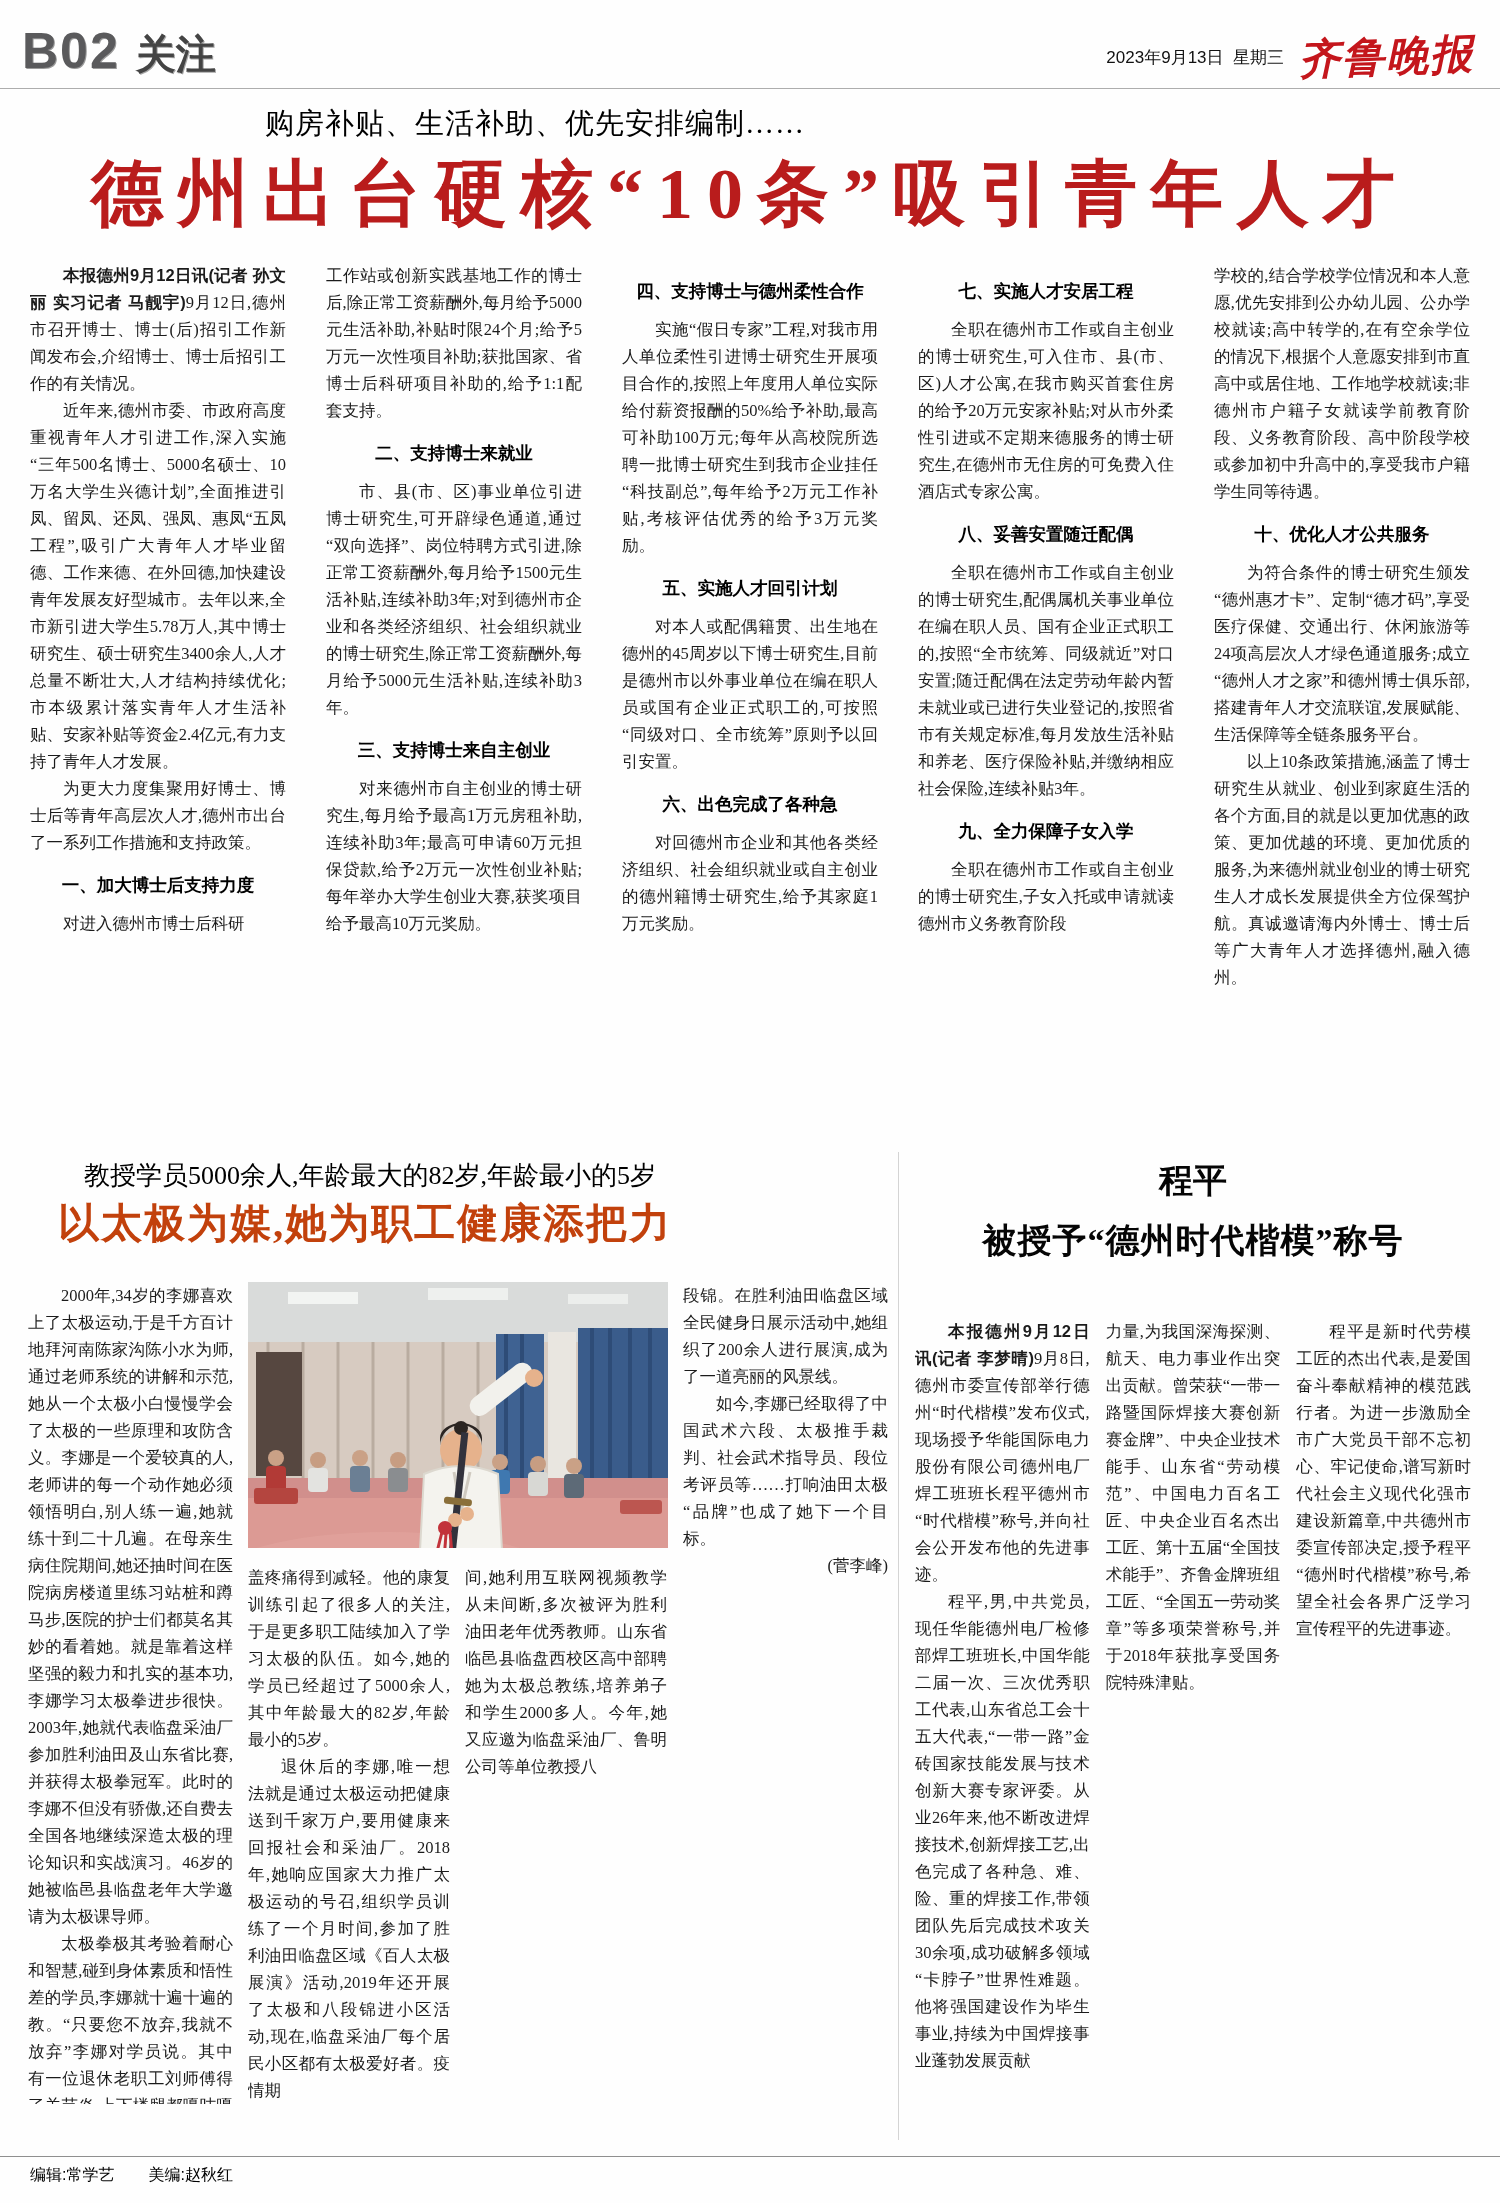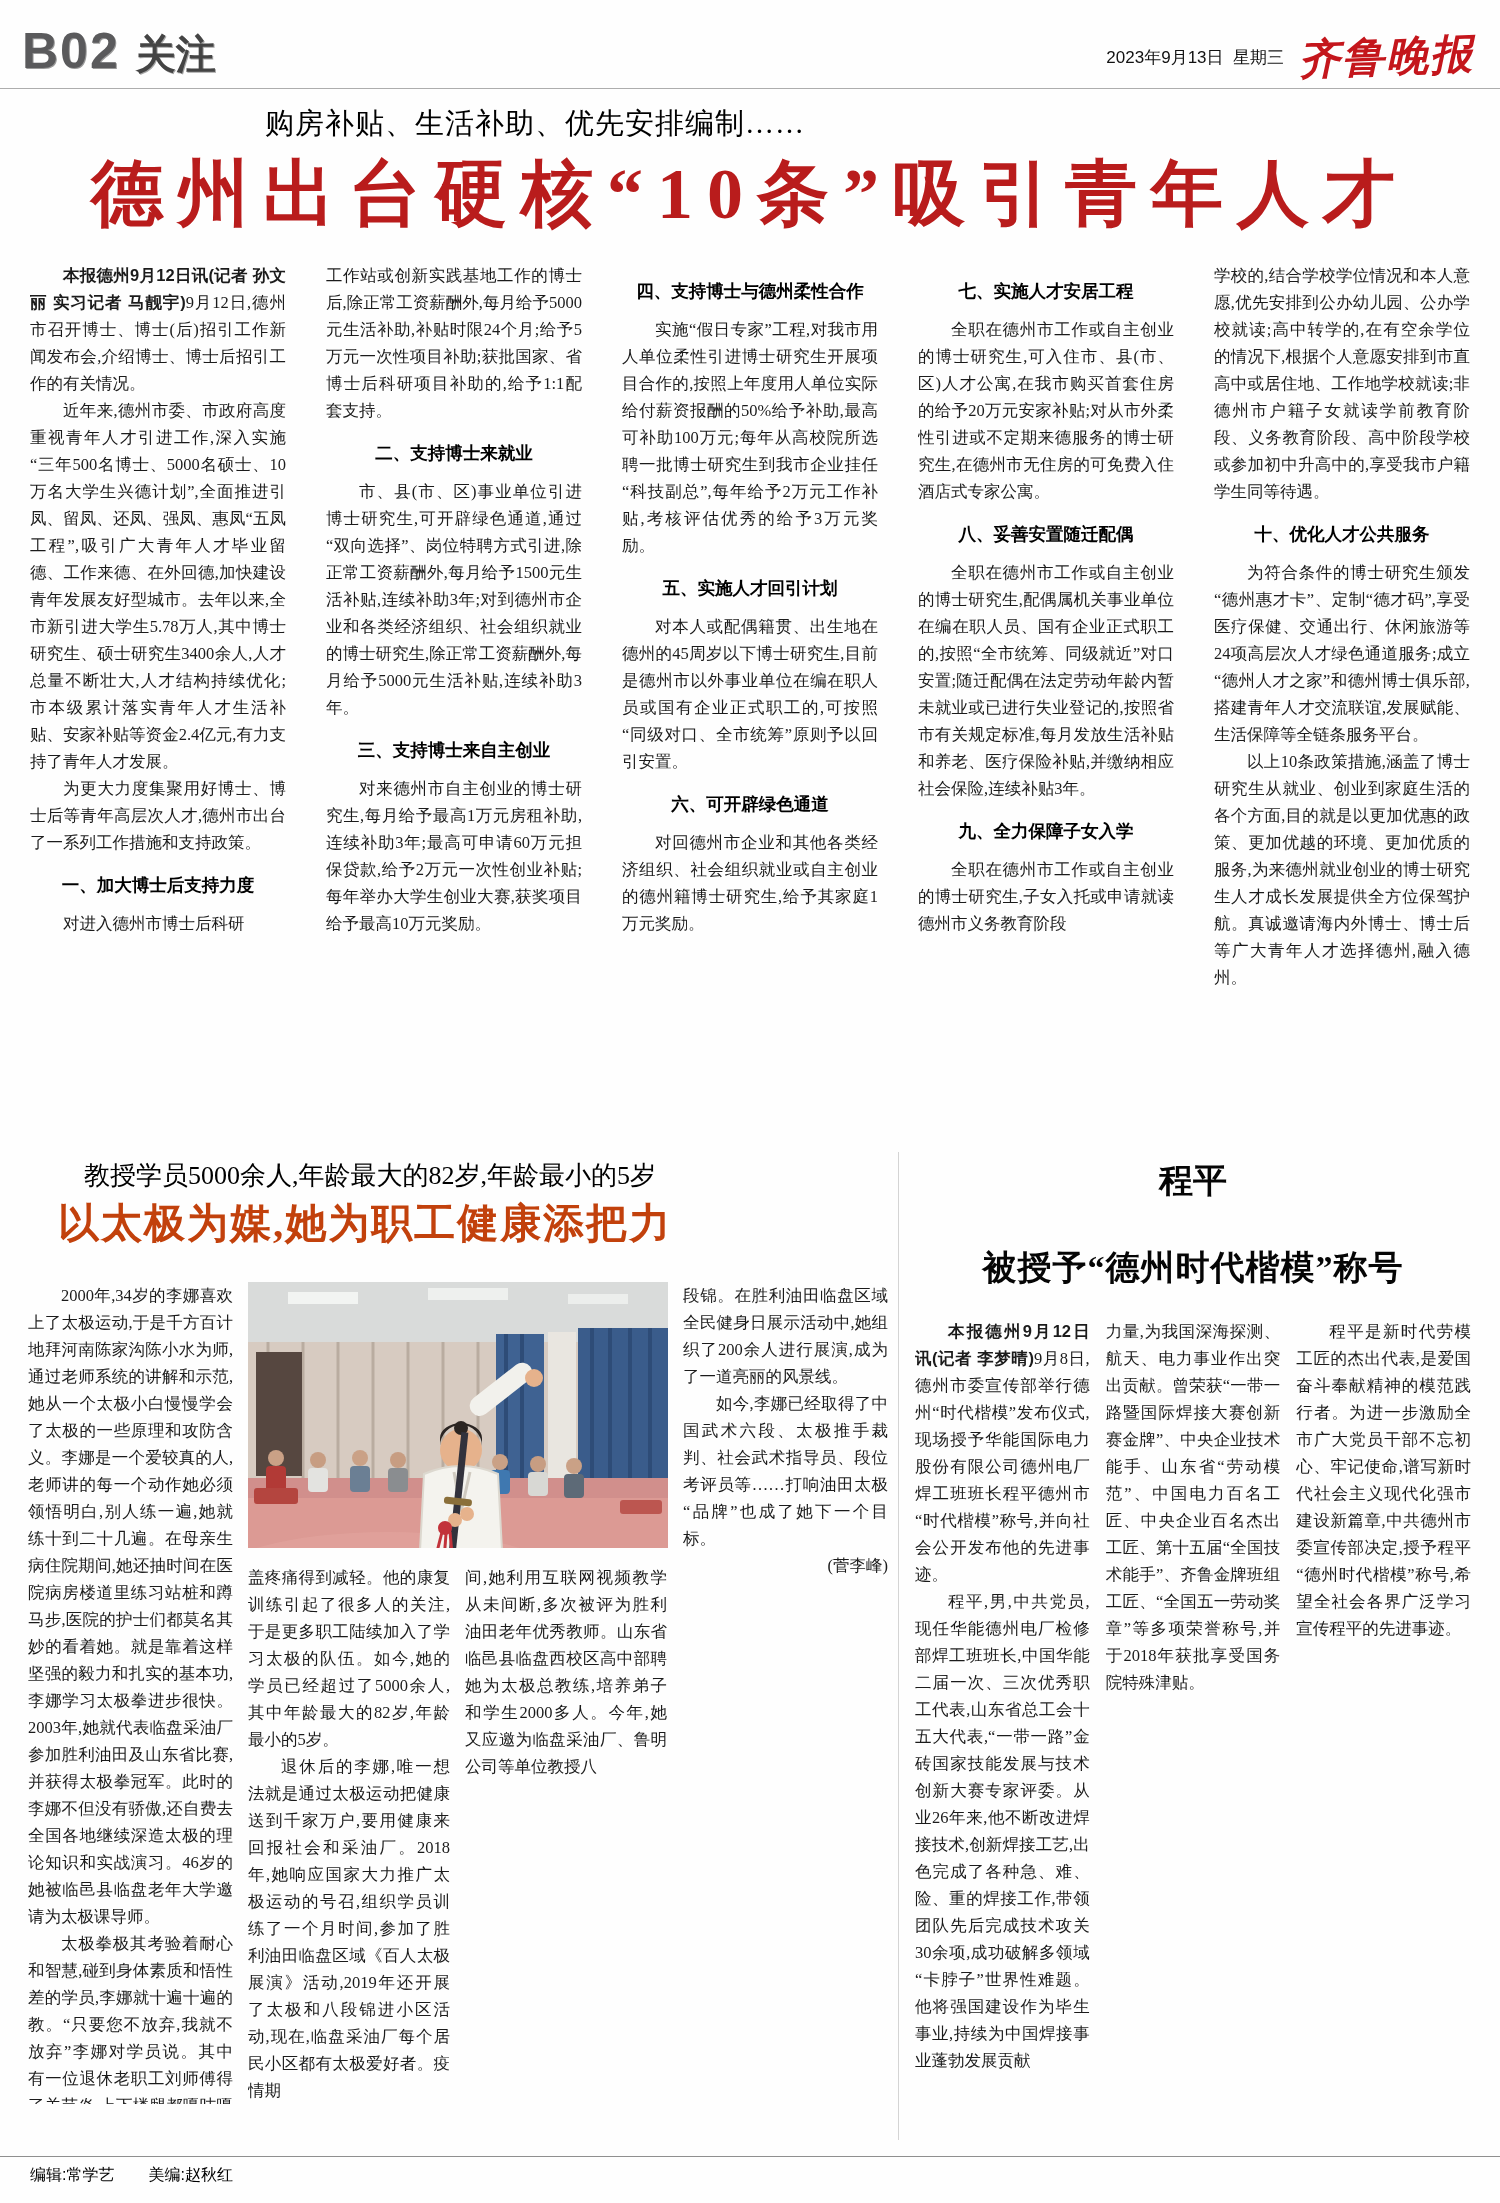--- a/index.html
+++ b/index.html
@@ -47,21 +47,21 @@
   .a2-sub{display:flex;gap:15px;margin-top:16px;}
   .a2-sub .col{width:202px;}
   .a2-c4{width:205px;}
   
   .photo{width:420px;height:346px;position:relative;overflow:hidden;background:#cfc6bd;}
   .photo svg{display:block;}
   
   .a3-h1{position:absolute;top:1158px;left:915px;width:556px;text-align:center;
     font-size:34px;font-weight:bold;color:#050505;}
   .a3-h2{position:absolute;top:1218px;left:915px;width:556px;text-align:center;
-    font-size:34px;font-weight:bold;color:#050505;letter-spacing:1px;margin-top:27px;}
+    font-size:34px;font-weight:bold;color:#050505;letter-spacing:1px;}
   .a3-body{position:absolute;top:1318px;left:915px;width:556px;height:822px;gap:16px;}
   .a3-body .col{flex:1 1 0;}
   
   .footer{position:absolute;left:0;right:0;top:2156px;border-top:1px solid #8f8f8f;}
   .footer-inner{padding:8px 0 0 30px;font-size:16px;font-family:"Liberation Sans",sans-serif;
     color:#000000;display:flex;gap:34px;}
 </style>
 </head>
 <body>
 
@@ -92,21 +92,21 @@
       <h3 class="sec">二、支持博士来就业</h3>
       <p class="para">市、县(市、区)事业单位引进博士研究生,可开辟绿色通道,通过“双向选择”、岗位特聘方式引进,除正常工资薪酬外,每月给予1500元生活补贴,连续补助3年;对到德州市企业和各类经济组织、社会组织就业的博士研究生,除正常工资薪酬外,每月给予5000元生活补贴,连续补助3年。</p>
       <h3 class="sec">三、支持博士来自主创业</h3>
       <p class="para">对来德州市自主创业的博士研究生,每月给予最高1万元房租补助,连续补助3年;最高可申请60万元担保贷款,给予2万元一次性创业补贴;每年举办大学生创业大赛,获奖项目给予最高10万元奖励。</p>
     </div>
   <div class="col">
       <h3 class="sec">四、支持博士与德州柔性合作</h3>
       <p class="para">实施“假日专家”工程,对我市用人单位柔性引进博士研究生开展项目合作的,按照上年度用人单位实际给付薪资报酬的50%给予补助,最高可补助100万元;每年从高校院所选聘一批博士研究生到我市企业挂任“科技副总”,每年给予2万元工作补贴,考核评估优秀的给予3万元奖励。</p>
       <h3 class="sec">五、实施人才回引计划</h3>
       <p class="para">对本人或配偶籍贯、出生地在德州的45周岁以下博士研究生,目前是德州市以外事业单位在编在职人员或国有企业正式职工的,可按照“同级对口、全市统筹”原则予以回引安置。</p>
-      <h3 class="sec">六、可开辟绿色通道</h3>
+      <h3 class="sec">六、出色完成了各种急</h3>
       <p class="para">对回德州市企业和其他各类经济组织、社会组织就业或自主创业的德州籍博士研究生,给予其家庭1万元奖励。</p>
     </div>
   <div class="col">
       <h3 class="sec">七、实施人才安居工程</h3>
       <p class="para">全职在德州市工作或自主创业的博士研究生,可入住市、县(市、区)人才公寓,在我市购买首套住房的给予20万元安家补贴;对从市外柔性引进或不定期来德服务的博士研究生,在德州市无住房的可免费入住酒店式专家公寓。</p>
       <h3 class="sec">八、妥善安置随迁配偶</h3>
       <p class="para">全职在德州市工作或自主创业的博士研究生,配偶属机关事业单位在编在职人员、国有企业正式职工的,按照“全市统筹、同级就近”对口安置;随迁配偶在法定劳动年龄内暂未就业或已进行失业登记的,按照省市有关规定标准,每月发放生活补贴和养老、医疗保险补贴,并缴纳相应社会保险,连续补贴3年。</p>
       <h3 class="sec">九、全力保障子女入学</h3>
       <p class="para">全职在德州市工作或自主创业的博士研究生,子女入托或申请就读德州市义务教育阶段</p>
     </div>

